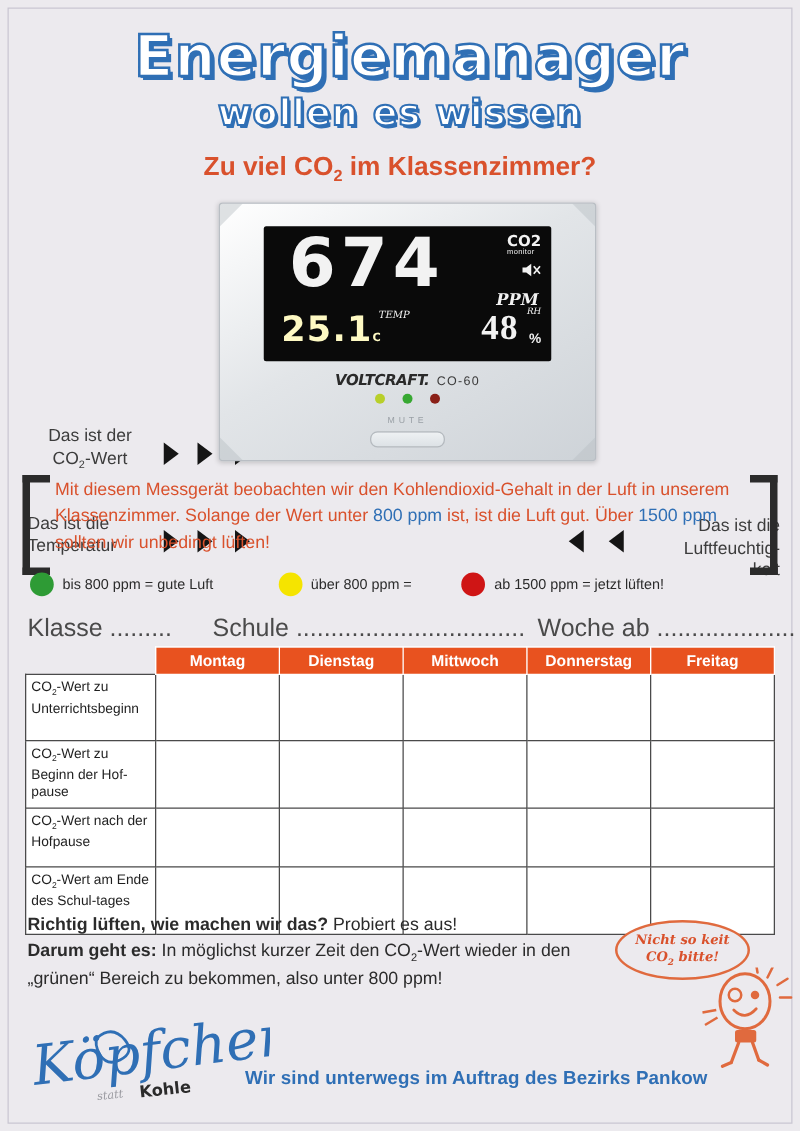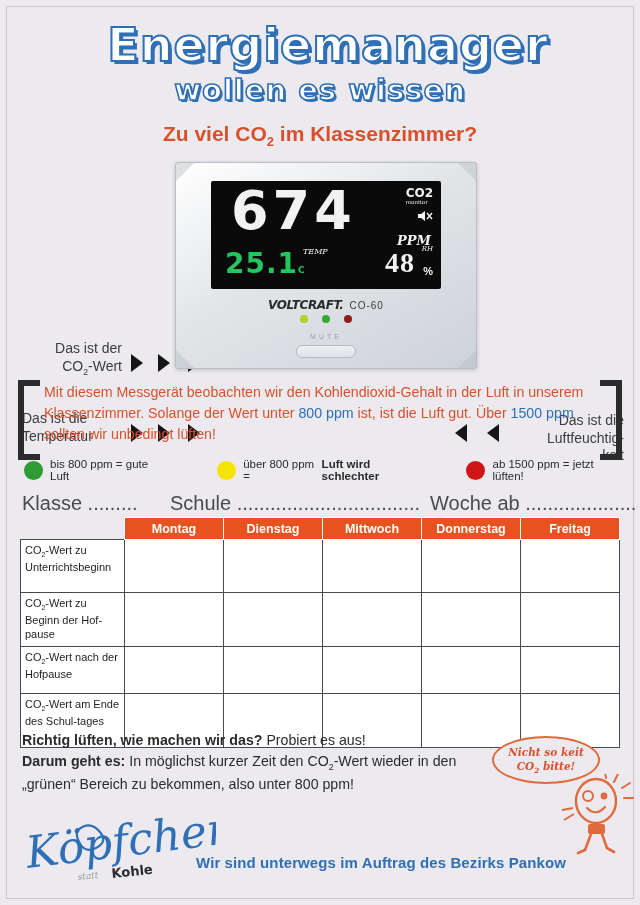--- a/index.html
+++ b/index.html
@@ -159,21 +159,21 @@
     font-weight: bold;
     color: #f2f2f2;
   }
   .lcd-temp {
     position: absolute;
     left: 14px;
     top: 66px;
     font-family: "DejaVu Sans", sans-serif;
     font-size: 28px;
     font-weight: bold;
-    color: #22c55e;
+    color: #fef9c3;
     letter-spacing: 1px;
   }
   .lcd-temp .unit { font-size: 9px; vertical-align: baseline; }
   .lcd-templab {
     position: absolute;
     left: 92px;
     top: 66px;
     font-family: "DejaVu Serif", serif;
     font-style: italic;
     font-size: 8px;
@@ -258,21 +258,21 @@
   }
 
   
   .callout {
     position: absolute;
     font-size: 14px;
     color: #3c3c3c;
     line-height: 1.25;
   }
   .callout sub { font-size: .62em; }
-  .cal-co2 { left: 22px; top: 178px; text-align: right; width: 100px; }
+  .cal-co2 { left: 22px; top: 178px; text-align: center; width: 100px; }
   .cal-temp { left: 22px; top: 248px; text-align: left; width: 100px; }
   .cal-hum { right: 16px; top: 250px; text-align: right; width: 105px; }
 
   .arrow {
     position: absolute;
     width: 0; height: 0;
     border-style: solid;
   }
   .arrow-r {
     border-width: 9px 0 9px 12px;
@@ -544,21 +544,20 @@
 
   <div class="legend">
     <div class="legend-item">
       <div class="dot" style="background:#2e9b35;"></div>
       <span>bis 800 ppm = gute Luft</span>
     </div>
     <div class="legend-gap-a"></div>
     <div class="legend-item">
       <div class="dot" style="background:#f5e400;"></div>
       <span>über 800 ppm = </span>
-        <b>Luft wird schlechter</b>
     </div>
     <div class="legend-gap-b"></div>
     <div class="legend-item">
       <div class="dot" style="background:#cf1515;"></div>
       <span>ab 1500 ppm = jetzt lüften!</span>
     </div>
   </div>
 
   <div class="formline">
     <span class="f-klasse">Klasse .........</span>

